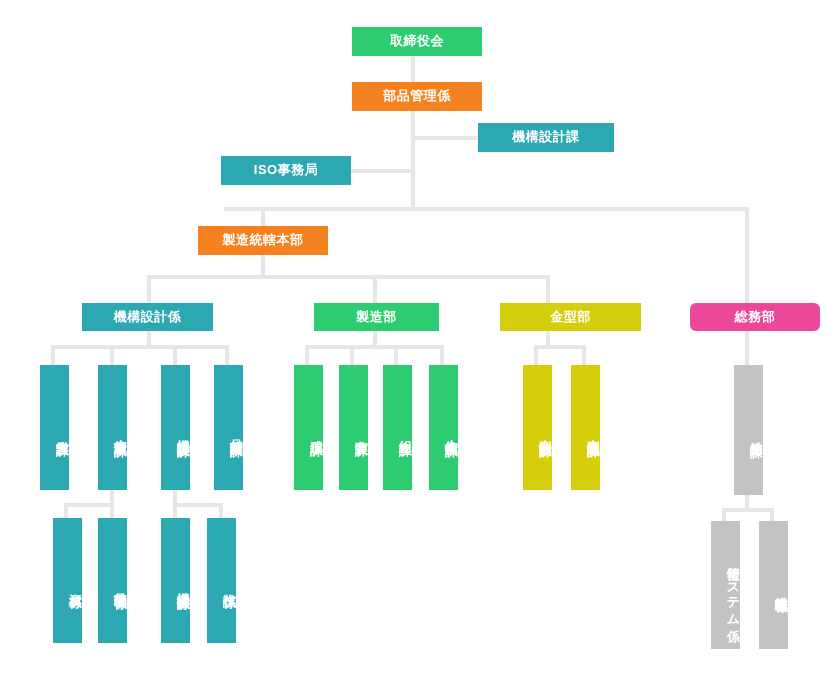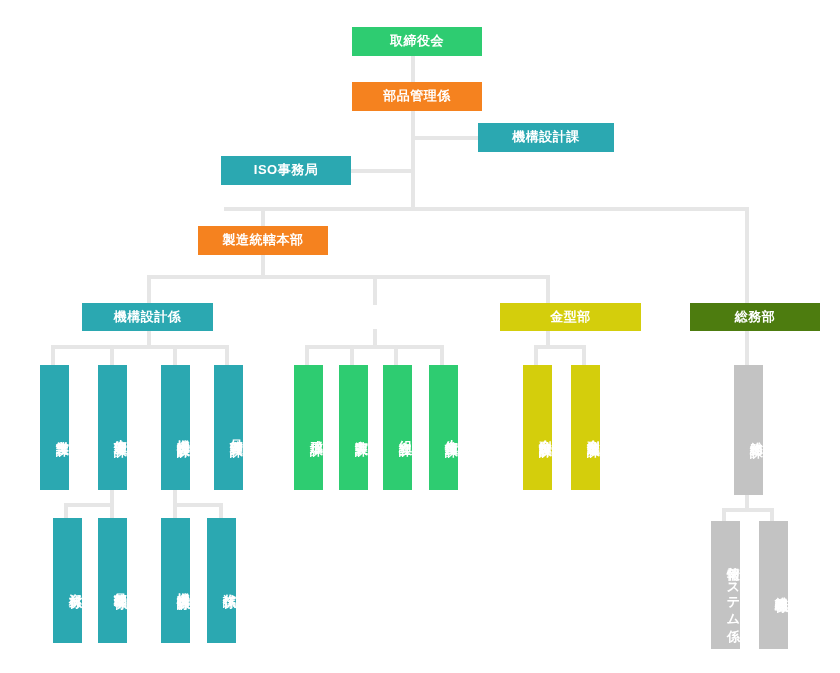--- a/index.html
+++ b/index.html
@@ -127,24 +127,25 @@
   <div class="node h" style="left:352px; top:82px; width:130px; height:29px; background:#F5821F;">部品管理係</div>
 
   <div class="node h" style="left:478px; top:123px; width:136px; height:29px; background:#2BA8B1;">機構設計課</div>
 
   <div class="node h" style="left:198px; top:226px; width:130px; height:29px; background:#F5821F;">製造統轄本部</div>
 
   <div class="node h" style="left:221px; top:156px; width:130px; height:29px; background:#2BA8B1;">ISO事務局</div>
 
   <div class="node h" style="left:82px; top:303px; width:131px; height:28px; background:#2BA8B1;">機構設計係</div>
 
+  <div class="node h" style="left:314px; top:303px; width:125px; height:28px; background:#2ECC71;">製造部</div>
 
   <div class="node h" style="left:500px; top:303px; width:141px; height:28px; background:#D4CE0C;">金型部</div>
 
-  <div class="node h" style="left:690px; top:303px; width:130px; height:28px; background:#4d7c0f;">総務部</div>
+  <div class="node h" style="left:690px; top:303px; width:130px; height:28px; background:#ec4899;border-radius:6px;">総務部</div>
 
   <div class="node v" style="left:40px; top:365px; width:29px; height:125px; background:#2BA8B1;">営業課</div>
 
   <div class="node v" style="left:98px; top:365px; width:29px; height:125px; background:#2BA8B1;">生産管理課</div>
 
   <div class="node v" style="left:161px; top:365px; width:29px; height:125px; background:#2BA8B1;">機構設計課</div>
 
   <div class="node v" style="left:214px; top:365px; width:29px; height:125px; background:#2BA8B1;">品質管理課</div>
 
   <div class="node v" style="left:294px; top:365px; width:29px; height:125px; background:#2ECC71;">成形課</div>

